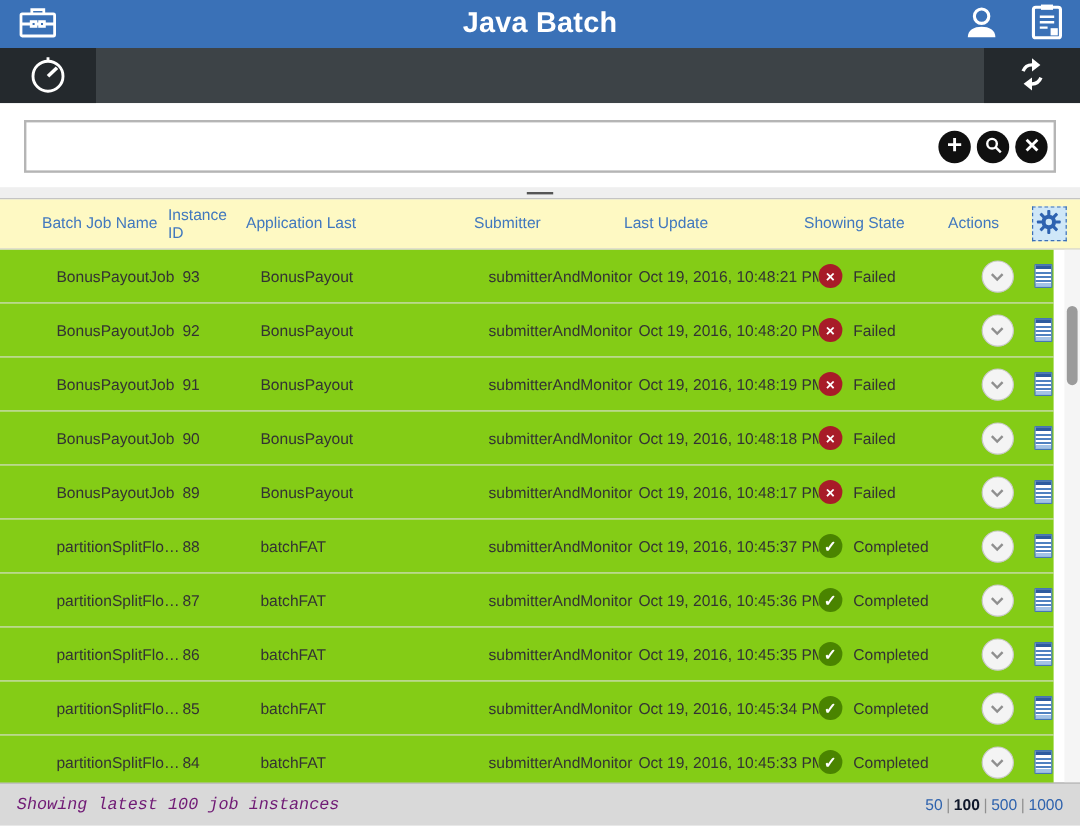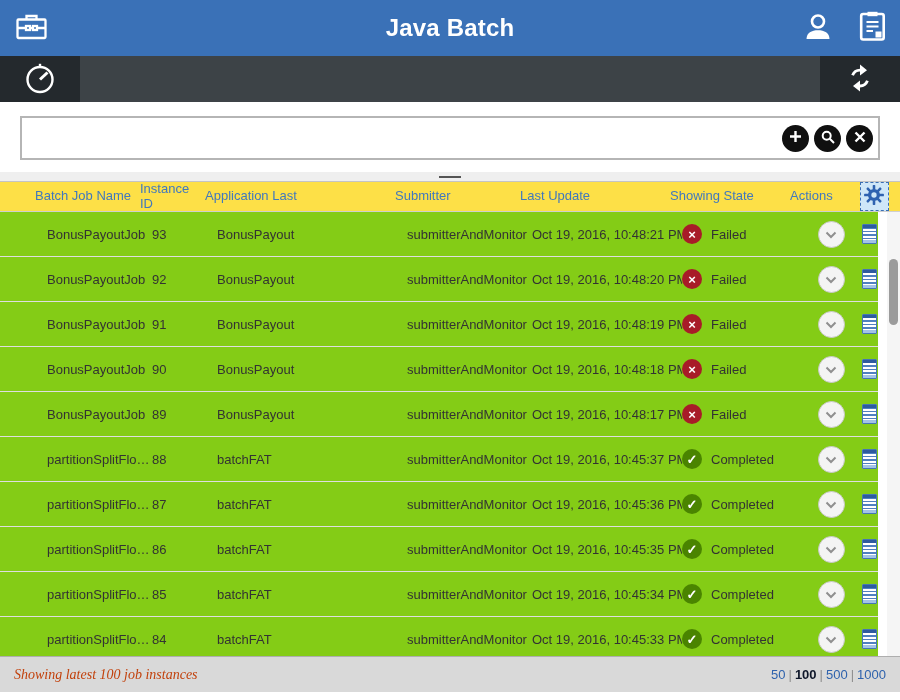--- a/index.html
+++ b/index.html
@@ -1,20 +1,20 @@
 <!DOCTYPE html>
 <html><head>
 <meta charset="utf-8">
 <style>
   * { margin:0; padding:0; box-sizing:border-box; }
   html,body { width:900px; height:700px; overflow:hidden; background:#fff;
               font-family:"Liberation Sans", sans-serif; }
 
   
-  .app-header { position:relative; height:56px; background:#3a71b7;
+  .app-header { position:relative; height:40px; background:#3a71b7;
                 display:flex; align-items:center; }
   .app-title { position:absolute; left:0; right:0; text-align:center;
                color:#fff; font-size:24px; font-weight:600; letter-spacing:.2px; }
   .hdr-icon-btn { position:relative; z-index:2; display:flex; align-items:center;
                   justify-content:center; background:none; border:none; cursor:pointer; }
   .toolbox-btn { margin-left:11px; width:40px; height:40px; }
   .hdr-right { position:absolute; right:14px; display:flex; gap:26px; align-items:center; }
 
   
   .toolbar { height:46px; background:#3d4347; display:flex; }
@@ -36,21 +36,21 @@
   
   .resize-strip { height:10px; background:#efefef; border-bottom:1px solid #c4c4c4;
                   position:relative; cursor:row-resize; }
   .resize-dash { position:absolute; left:50%; top:4px; width:22px; height:2px;
                  margin-left:-11px; background:#555; }
 
   
   .grid-cols { display:grid;
                grid-template-columns:140px 65px 190px 125px 150px 120px 58px 1fr;
                align-items:center; }
-  .table-header { height:30px; border-bottom:1px solid #cfcfcf; background:#fde047; }
+  .table-header { height:42px; border-bottom:1px solid #cfcfcf; background:#fef9c3; }
   .hdr-cell { color:#4178be; font-size:13px; line-height:1.15; cursor:pointer; }
   .c-job { padding-left:35px; }
   .c-actions { }
   .c-gear { display:flex; justify-content:center; }
   .gear-btn { width:29px; height:29px; background:#cfe7f8; border:1px dashed #3b6fb5;
               cursor:pointer; display:flex; align-items:center; justify-content:center; }
 
   .table-body { height:444px; overflow:hidden; position:relative; }
   .row { height:45px; margin-right:22px; border-bottom:1px solid #dedede;
          background:#84cc16; font-size:13px; color:#333;padding-left:12px; }
@@ -76,22 +76,22 @@
 
   
   .scroll-track { position:absolute; right:0; top:0; bottom:0; width:13px; background:#f5f5f5; }
   .scroll-thumb { position:absolute; right:2px; top:47px; width:9px; height:66px;
                   background:#9b9b9b; border-radius:5px; cursor:grab; }
 
   
   .app-footer { height:36px; background:#d9d9d9; border-top:1px solid #aeaeae;
                 display:flex; align-items:center; justify-content:space-between;
                 padding:0 14px; }
-  .footer-status { font-family:Liberation Serif, serif; font-style:italic;
-                   font-size:14px; color:#c2410c; }
+  .footer-status { font-family:Liberation Mono, monospace; font-style:italic;
+                   font-size:14px; color:#701a75; }
   .pager { display:flex; align-items:center; gap:3px; font-size:13px; }
   .pager-link { color:#2e62ad; text-decoration:none; cursor:pointer; }
   .pager-link.active { color:#0f172a; font-weight:bold; cursor:default; }
   .pager-sep { color:#8f8f8f; }
 </style>
 </head>
 <body>
 
 <header class="app-header">
   <div class="app-title">Java Batch</div>

